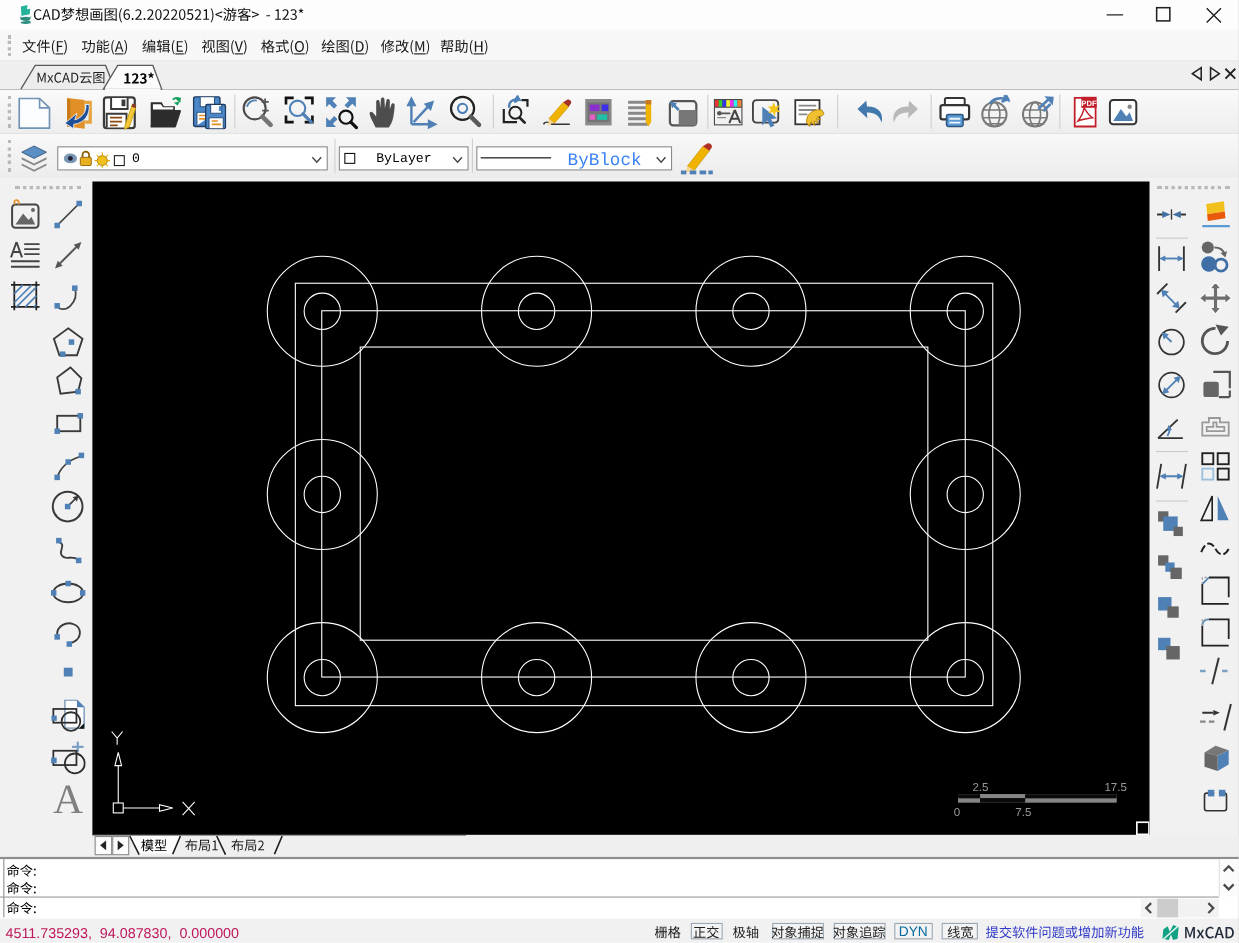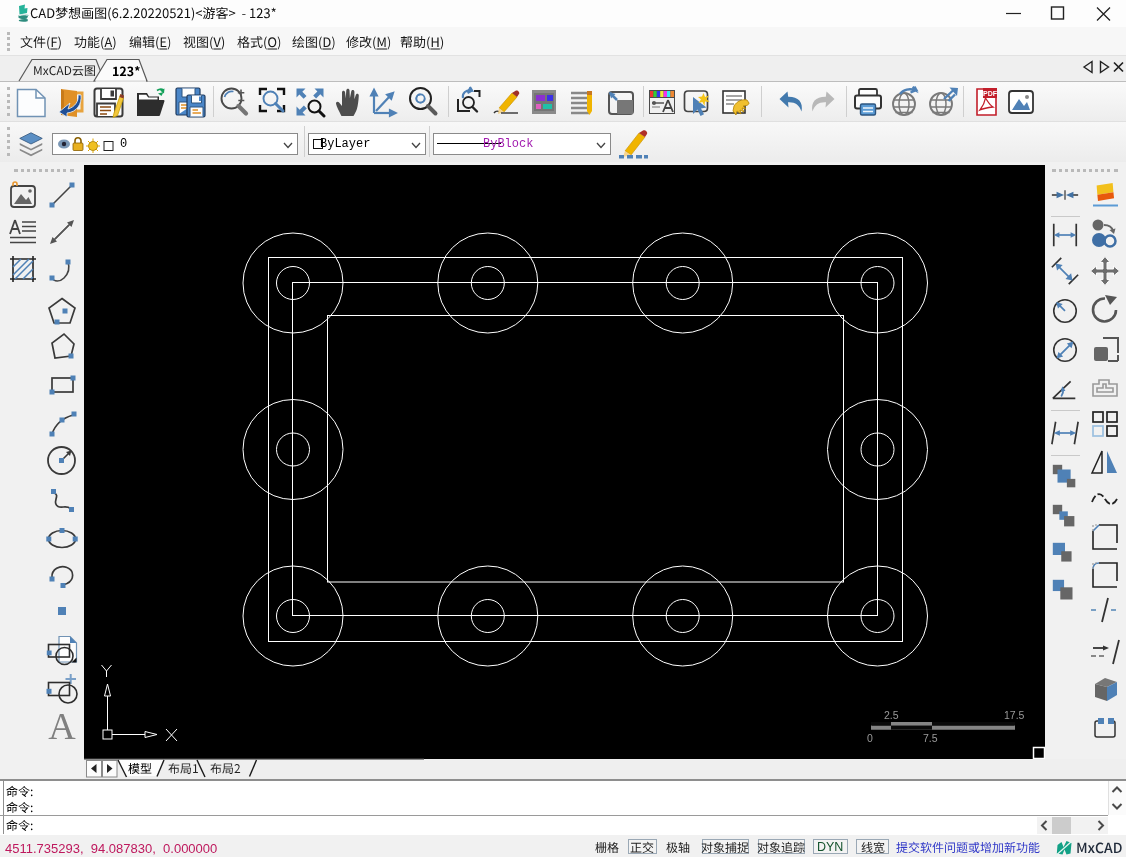--- a/index.html
+++ b/index.html
@@ -97,28 +97,28 @@
     </g>
 <rect x="48" y="6.5" width="9" height="9" fill="#fff" stroke="#222" stroke-width="1"></rect>
 </svg>
 <div class="abs" style="left:120px;top:137px;font-family:'Liberation Mono',monospace;font-size:12px;color:#000">0</div>
 <div style="position:absolute;left:308px;top:133px;width:118px;height:22px;background:#fff;border:1px solid #8a8a8a">
     <svg style="position:absolute;right:4px;top:8px" width="10" height="7" viewBox="0 0 10 7">
       <path d="M1 1 L5 5.5 L9 1" stroke="#444" stroke-width="1.3" fill="none"></path>
     </svg>
   </div>
 <div style="position:absolute;left:313px;top:139px;width:10px;height:10px;background:#fff;border:1px solid #111"></div>
-<div class="abs" style="left:320px;top:137px;font-family:'Liberation Mono',monospace;font-size:12px;color:#000">ByLayer</div>
+<div class="abs" style="left:342px;top:137px;font-family:'Liberation Mono',monospace;font-size:12px;color:#000">ByLayer</div>
 <div style="position:absolute;left:433px;top:133px;width:178px;height:22px;background:#fff;border:1px solid #8a8a8a">
     <svg style="position:absolute;right:4px;top:8px" width="10" height="7" viewBox="0 0 10 7">
       <path d="M1 1 L5 5.5 L9 1" stroke="#444" stroke-width="1.3" fill="none"></path>
     </svg>
   </div>
 <div style="position:absolute;left:437px;top:143px;width:64px;height:1px;background:#000"></div>
-<div class="abs" style="left:483px;top:137px;font-family:'Liberation Mono',monospace;font-size:12px;color:#a21caf">ByBlock</div>
+<div class="abs" style="left:516px;top:137px;font-family:'Liberation Mono',monospace;font-size:16px;color:#3b82f6">ByBlock</div>
 <div style="position:absolute;left:0;top:162px;width:1126px;height:618px;background:#f1f1f1"></div>
 <div style="position:absolute;left:14px;top:169px;width:60px;height:3px;border-top:3px dotted #b9b9b9"></div>
 <div style="position:absolute;left:1052px;top:169px;width:66px;height:3px;border-top:3px dotted #b9b9b9"></div>
 <svg class="abs" style="left:84px;top:165px;background:#000" width="961" height="594" viewBox="0 0 961 594">
     <g fill="none" stroke="#fff" stroke-width="1">
       <rect x="184.5" y="92.5" width="634" height="384"></rect>
       <rect x="208.5" y="117.5" width="585" height="333"></rect>
       <rect x="243.5" y="150.5" width="516" height="266.5"></rect>
       <circle cx="209" cy="118" r="50"></circle>
       <circle cx="209" cy="118" r="16.5"></circle>
@@ -658,21 +658,21 @@
   </svg>
 <svg style="position:absolute;left:665.6px;top:837.5px" width="26" height="18" viewBox="0 -14 26 18">
     <path fill="#222" d="M2.4 -10.1V-7.8H0.7V-6.9H2.3C1.9 -5.3 1.1 -3.4 0.4 -2.4C0.5 -2.1 0.8 -1.8 0.9 -1.5C1.4 -2.3 1.9 -3.6 2.4 -4.9V0.9H3.2V-5.5C3.5 -4.9 3.9 -4.1 4.1 -3.8L4.6 -4.4C4.4 -4.8 3.5 -6.2 3.2 -6.6V-6.9H4.5V-7.8H3.2V-10.1ZM4.6 -9.3V-8.5H6.0C5.9 -4.5 5.4 -1.4 3.5 0.4C3.7 0.6 4.1 0.8 4.2 1.0C5.5 -0.3 6.1 -2.0 6.5 -4.2C6.9 -3.1 7.4 -2.2 8.1 -1.4C7.4 -0.7 6.6 -0.1 5.8 0.3C6.0 0.4 6.3 0.8 6.4 1.0C7.2 0.6 8.0 0.0 8.7 -0.7C9.3 -0.0 10.1 0.5 11.0 0.9C11.1 0.7 11.4 0.4 11.6 0.2C10.7 -0.2 9.9 -0.7 9.2 -1.4C10.1 -2.5 10.8 -4.0 11.1 -5.8L10.6 -6.1L10.4 -6.0H9.1C9.4 -7.0 9.7 -8.3 9.9 -9.3ZM6.9 -8.5H8.9C8.6 -7.3 8.3 -6.1 8.0 -5.2H10.1C9.8 -4.0 9.3 -2.9 8.7 -2.1C7.8 -3.1 7.1 -4.5 6.7 -6.0C6.8 -6.8 6.8 -7.6 6.9 -8.5Z M18.4 -3.3H20.0V-0.5H18.4ZM18.4 -4.1V-6.7H20.0V-4.1ZM22.3 -3.3V-0.5H20.8V-3.3ZM22.3 -4.1H20.8V-6.7H22.3ZM19.9 -10.1V-7.5H17.6V1.0H18.4V0.3H22.3V0.9H23.2V-7.5H20.8V-10.1ZM13.0 -4.0C13.1 -4.1 13.5 -4.2 13.9 -4.2H15.1V-2.4L12.5 -2.0L12.7 -1.1L15.1 -1.6V0.9H15.9V-1.8L17.1 -2.0L17.1 -2.8L15.9 -2.6V-4.2H17.0V-5.0H15.9V-6.8H15.1V-5.0H13.8C14.2 -5.8 14.5 -6.8 14.8 -7.8H17.0V-8.7H15.0C15.1 -9.1 15.2 -9.5 15.3 -9.9L14.4 -10.1C14.3 -9.6 14.2 -9.1 14.1 -8.7H12.6V-7.8H13.9C13.7 -6.9 13.4 -6.0 13.3 -5.7C13.1 -5.2 12.9 -4.8 12.7 -4.8C12.8 -4.6 13.0 -4.2 13.0 -4.0Z"></path>
   </svg>
 <svg style="position:absolute;left:701.2px;top:837.5px" width="50" height="18" viewBox="0 -14 50 18">
     <path fill="#222" d="M6.0 -4.7C6.6 -3.9 7.1 -2.7 7.3 -2.0L8.1 -2.4C7.9 -3.1 7.3 -4.2 6.8 -5.1ZM1.1 -5.4C1.8 -4.8 2.6 -4.0 3.3 -3.2C2.6 -1.7 1.6 -0.5 0.5 0.2C0.8 0.4 1.0 0.7 1.2 0.9C2.3 0.1 3.2 -1.0 3.9 -2.4C4.5 -1.8 4.9 -1.1 5.2 -0.6L5.9 -1.2C5.6 -1.9 5.0 -2.6 4.4 -3.4C4.9 -4.8 5.3 -6.4 5.5 -8.3L4.9 -8.5L4.8 -8.5H0.8V-7.6H4.5C4.4 -6.3 4.1 -5.2 3.7 -4.1C3.0 -4.8 2.4 -5.4 1.7 -6.0ZM9.2 -10.1V-7.2H5.8V-6.3H9.2V-0.3C9.2 -0.0 9.1 0.0 8.9 0.0C8.7 0.0 8.0 0.0 7.3 0.0C7.4 0.3 7.5 0.7 7.6 0.9C8.6 0.9 9.2 0.9 9.6 0.8C9.9 0.6 10.1 0.3 10.1 -0.3V-6.3H11.5V-7.2H10.1V-10.1Z M16.1 -10.1C15.4 -9.1 14.2 -8.0 12.6 -7.1C12.8 -7.0 13.1 -6.7 13.2 -6.5C13.5 -6.6 13.7 -6.7 13.9 -6.9V-4.9H15.9C15.0 -4.4 14.0 -4.0 12.8 -3.7C12.9 -3.6 13.2 -3.2 13.2 -3.0C14.4 -3.4 15.5 -3.8 16.5 -4.4C16.8 -4.2 17.1 -4.0 17.3 -3.8C16.3 -3.1 14.6 -2.4 13.2 -2.1C13.3 -2.0 13.6 -1.7 13.7 -1.5C15.0 -1.8 16.7 -2.6 17.7 -3.4C17.9 -3.1 18.1 -2.9 18.2 -2.7C17.0 -1.7 14.8 -0.8 13.0 -0.4C13.2 -0.2 13.4 0.1 13.5 0.3C15.2 -0.2 17.2 -1.1 18.6 -2.1C18.9 -1.2 18.7 -0.5 18.2 -0.2C18.0 0.0 17.7 0.0 17.4 0.0C17.1 0.0 16.7 0.0 16.3 -0.0C16.4 0.2 16.5 0.6 16.5 0.8C16.9 0.8 17.3 0.8 17.6 0.8C18.1 0.8 18.4 0.8 18.8 0.5C19.6 -0.0 19.8 -1.2 19.3 -2.5L19.9 -2.8C20.4 -1.7 21.4 -0.4 22.8 0.3C23.0 0.1 23.2 -0.3 23.4 -0.4C22.1 -1.0 21.1 -2.2 20.6 -3.2C21.2 -3.5 21.8 -3.9 22.3 -4.2L21.6 -4.8C20.9 -4.2 19.8 -3.6 18.9 -3.1C18.5 -3.8 17.9 -4.4 17.1 -4.9L17.2 -4.9H22.2V-7.6H19.0C19.3 -8.0 19.7 -8.5 19.9 -8.9L19.3 -9.3L19.2 -9.3H16.5C16.7 -9.5 16.9 -9.7 17.0 -9.9ZM15.9 -8.6H18.6C18.4 -8.2 18.2 -7.9 17.9 -7.6H14.9C15.3 -7.9 15.6 -8.2 15.9 -8.6ZM14.8 -6.9H17.9C17.7 -6.4 17.3 -6.0 16.9 -5.6H14.8ZM18.8 -6.9H21.3V-5.6H17.9C18.3 -6.0 18.5 -6.5 18.8 -6.9Z M32.8 -9.4C33.4 -9.1 34.2 -8.6 34.7 -8.3H32.3V-10.1H31.5V-8.3H28.5V-7.5H31.5V-6.3H28.8V0.9H29.6V-1.5H31.5V0.8H32.3V-1.5H34.3V0.0C34.3 0.2 34.2 0.2 34.1 0.2C33.9 0.2 33.5 0.2 33.0 0.2C33.0 0.4 33.1 0.7 33.2 0.9C33.9 1.0 34.4 0.9 34.7 0.8C35.0 0.7 35.1 0.5 35.1 0.0V-6.3H32.3V-7.5H35.4V-8.3H34.8L35.2 -8.9C34.7 -9.2 33.9 -9.6 33.2 -10.0ZM34.3 -5.5V-4.3H32.3V-5.5ZM31.5 -5.5V-4.3H29.6V-5.5ZM29.6 -3.5H31.5V-2.3H29.6ZM34.3 -3.5V-2.3H32.3V-3.5ZM26.2 -10.1V-7.7H24.5V-6.8H26.2V-4.2C25.5 -4.0 24.9 -3.8 24.3 -3.7L24.5 -2.8L26.2 -3.3V-0.1C26.2 0.1 26.1 0.1 25.9 0.1C25.8 0.2 25.3 0.2 24.7 0.1C24.9 0.4 25.0 0.7 25.0 1.0C25.8 1.0 26.3 0.9 26.6 0.8C26.9 0.7 27.0 0.4 27.0 -0.1V-3.6L28.5 -4.0L28.4 -4.8L27.0 -4.5V-6.8H28.4V-7.7H27.0V-10.1Z M41.9 -8.7H45.8V-6.4H41.9ZM38.0 -10.1V-7.7H36.5V-6.8H38.0V-4.2L36.3 -3.7L36.6 -2.8L38.0 -3.3V-0.1C38.0 0.0 37.9 0.1 37.8 0.1C37.6 0.1 37.2 0.1 36.6 0.1C36.8 0.3 36.9 0.7 36.9 0.9C37.7 0.9 38.1 0.9 38.4 0.8C38.7 0.6 38.8 0.4 38.8 -0.1V-3.5L40.3 -4.0L40.2 -4.8L38.8 -4.4V-6.8H40.3V-7.7H38.8V-10.1ZM41.0 -9.5V-5.6H43.4V-0.4C42.7 -0.7 42.2 -1.3 41.8 -2.4C41.9 -2.9 42.0 -3.5 42.1 -4.2L41.2 -4.3C41.1 -2.2 40.6 -0.6 39.4 0.4C39.6 0.5 40.0 0.8 40.1 1.0C40.8 0.3 41.2 -0.4 41.5 -1.4C42.4 0.4 43.7 0.7 45.4 0.7H47.4C47.4 0.5 47.5 0.2 47.7 -0.0C47.2 -0.0 45.7 -0.0 45.4 -0.0C45.0 -0.0 44.7 -0.0 44.3 -0.1V-2.9H47.1V-3.7H44.3V-5.6H46.7V-9.5Z"></path>
   </svg>
 <svg style="position:absolute;left:757.2px;top:837.5px" width="50" height="18" viewBox="0 -14 50 18">
     <path fill="#222" d="M6.0 -4.7C6.6 -3.9 7.1 -2.7 7.3 -2.0L8.1 -2.4C7.9 -3.1 7.3 -4.2 6.8 -5.1ZM1.1 -5.4C1.8 -4.8 2.6 -4.0 3.3 -3.2C2.6 -1.7 1.6 -0.5 0.5 0.2C0.8 0.4 1.0 0.7 1.2 0.9C2.3 0.1 3.2 -1.0 3.9 -2.4C4.5 -1.8 4.9 -1.1 5.2 -0.6L5.9 -1.2C5.6 -1.9 5.0 -2.6 4.4 -3.4C4.9 -4.8 5.3 -6.4 5.5 -8.3L4.9 -8.5L4.8 -8.5H0.8V-7.6H4.5C4.4 -6.3 4.1 -5.2 3.7 -4.1C3.0 -4.8 2.4 -5.4 1.7 -6.0ZM9.2 -10.1V-7.2H5.8V-6.3H9.2V-0.3C9.2 -0.0 9.1 0.0 8.9 0.0C8.7 0.0 8.0 0.0 7.3 0.0C7.4 0.3 7.5 0.7 7.6 0.9C8.6 0.9 9.2 0.9 9.6 0.8C9.9 0.6 10.1 0.3 10.1 -0.3V-6.3H11.5V-7.2H10.1V-10.1Z M16.1 -10.1C15.4 -9.1 14.2 -8.0 12.6 -7.1C12.8 -7.0 13.1 -6.7 13.2 -6.5C13.5 -6.6 13.7 -6.7 13.9 -6.9V-4.9H15.9C15.0 -4.4 14.0 -4.0 12.8 -3.7C12.9 -3.6 13.2 -3.2 13.2 -3.0C14.4 -3.4 15.5 -3.8 16.5 -4.4C16.8 -4.2 17.1 -4.0 17.3 -3.8C16.3 -3.1 14.6 -2.4 13.2 -2.1C13.3 -2.0 13.6 -1.7 13.7 -1.5C15.0 -1.8 16.7 -2.6 17.7 -3.4C17.9 -3.1 18.1 -2.9 18.2 -2.7C17.0 -1.7 14.8 -0.8 13.0 -0.4C13.2 -0.2 13.4 0.1 13.5 0.3C15.2 -0.2 17.2 -1.1 18.6 -2.1C18.9 -1.2 18.7 -0.5 18.2 -0.2C18.0 0.0 17.7 0.0 17.4 0.0C17.1 0.0 16.7 0.0 16.3 -0.0C16.4 0.2 16.5 0.6 16.5 0.8C16.9 0.8 17.3 0.8 17.6 0.8C18.1 0.8 18.4 0.8 18.8 0.5C19.6 -0.0 19.8 -1.2 19.3 -2.5L19.9 -2.8C20.4 -1.7 21.4 -0.4 22.8 0.3C23.0 0.1 23.2 -0.3 23.4 -0.4C22.1 -1.0 21.1 -2.2 20.6 -3.2C21.2 -3.5 21.8 -3.9 22.3 -4.2L21.6 -4.8C20.9 -4.2 19.8 -3.6 18.9 -3.1C18.5 -3.8 17.9 -4.4 17.1 -4.9L17.2 -4.9H22.2V-7.6H19.0C19.3 -8.0 19.7 -8.5 19.9 -8.9L19.3 -9.3L19.2 -9.3H16.5C16.7 -9.5 16.9 -9.7 17.0 -9.9ZM15.9 -8.6H18.6C18.4 -8.2 18.2 -7.9 17.9 -7.6H14.9C15.3 -7.9 15.6 -8.2 15.9 -8.6ZM14.8 -6.9H17.9C17.7 -6.4 17.3 -6.0 16.9 -5.6H14.8ZM18.8 -6.9H21.3V-5.6H17.9C18.3 -6.0 18.5 -6.5 18.8 -6.9Z M24.9 -9.2C25.5 -8.6 26.3 -7.8 26.7 -7.3L27.4 -7.9C27.0 -8.4 26.2 -9.1 25.6 -9.7ZM28.7 -8.8V-1.0L29.6 -1.1H34.7V-4.5H29.6V-5.7H34.3V-8.8H31.6C31.8 -9.2 31.9 -9.6 32.1 -10.0L31.1 -10.2C31.0 -9.8 30.8 -9.3 30.7 -8.8ZM29.6 -8.1H33.4V-6.4H29.6ZM29.6 -3.8H33.9V-1.8H29.6ZM27.1 -5.9H24.6V-5.0H26.3V-1.1C25.8 -0.9 25.1 -0.5 24.6 0.1L25.1 0.9C25.7 0.2 26.3 -0.4 26.7 -0.4C27.0 -0.4 27.3 -0.1 27.8 0.2C28.5 0.6 29.5 0.7 30.9 0.7C32.2 0.7 34.3 0.7 35.4 0.6C35.4 0.4 35.5 -0.1 35.7 -0.3C34.4 -0.2 32.4 -0.1 31.0 -0.1C29.7 -0.1 28.6 -0.1 27.9 -0.6C27.6 -0.8 27.3 -0.9 27.1 -1.1Z M42.1 -6.5V-5.7H46.3V-6.5ZM42.1 -2.7C41.7 -1.8 41.1 -0.9 40.4 -0.3C40.6 -0.2 41.0 0.1 41.1 0.3C41.7 -0.4 42.4 -1.5 42.9 -2.4ZM45.4 -2.4C45.9 -1.6 46.6 -0.5 46.8 0.2L47.6 -0.2C47.3 -0.9 46.7 -1.9 46.1 -2.7ZM37.8 -8.8H39.7V-6.7H37.8ZM41.0 -4.2V-3.5H43.8V-0.0C43.8 0.1 43.7 0.1 43.6 0.1C43.4 0.2 42.9 0.2 42.4 0.1C42.5 0.4 42.6 0.7 42.7 0.9C43.4 0.9 43.9 0.9 44.2 0.8C44.5 0.7 44.6 0.4 44.6 -0.0V-3.5H47.5V-4.2ZM43.2 -9.9C43.4 -9.5 43.7 -9.0 43.8 -8.6H41.1V-6.6H41.9V-7.8H46.5V-6.6H47.3V-8.6H44.7C44.6 -9.0 44.3 -9.6 44.1 -10.1ZM36.4 -0.5 36.6 0.3C37.8 0.0 39.3 -0.5 40.8 -0.9L40.7 -1.7L39.3 -1.3V-3.4H40.7V-4.2H39.3V-5.9H40.5V-9.6H37.0V-5.9H38.6V-1.1L37.8 -0.9V-4.8H37.0V-0.7Z"></path>
   </svg>
-<div class="abs" style="left:817px;top:840px;font-size:12.5px;color:#14532d">DYN</div>
+<div class="abs" style="left:817px;top:840px;font-size:12.5px;color:#0369a1">DYN</div>
 <svg style="position:absolute;left:860.5px;top:837.5px" width="26" height="18" viewBox="0 -14 26 18">
     <path fill="#222" d="M0.6 -0.6 0.8 0.2C1.9 -0.1 3.4 -0.6 4.8 -1.0L4.6 -1.7C3.2 -1.3 1.6 -0.9 0.6 -0.6ZM8.4 -9.4C9.0 -9.1 9.8 -8.6 10.2 -8.3L10.7 -8.8C10.3 -9.2 9.6 -9.6 9.0 -9.9ZM0.9 -5.1C1.0 -5.2 1.3 -5.2 2.8 -5.4C2.3 -4.6 1.8 -4.0 1.6 -3.8C1.2 -3.4 0.9 -3.1 0.6 -3.0C0.8 -2.8 0.9 -2.4 0.9 -2.2C1.2 -2.3 1.6 -2.4 4.6 -3.1C4.6 -3.2 4.6 -3.6 4.6 -3.8L2.2 -3.4C3.1 -4.5 4.0 -5.8 4.8 -7.1L4.1 -7.6C3.8 -7.1 3.6 -6.7 3.3 -6.2L1.8 -6.1C2.5 -7.1 3.2 -8.4 3.7 -9.6L2.9 -10.0C2.4 -8.6 1.5 -7.1 1.2 -6.7C1.0 -6.3 0.8 -6.0 0.6 -5.9C0.7 -5.7 0.8 -5.3 0.9 -5.1ZM10.6 -4.2C10.2 -3.4 9.5 -2.7 8.7 -2.1C8.5 -2.8 8.4 -3.5 8.3 -4.4L11.3 -5.0L11.2 -5.8L8.1 -5.2C8.1 -5.7 8.0 -6.2 8.0 -6.8L11.0 -7.2L10.8 -8.0L7.9 -7.6C7.9 -8.4 7.9 -9.2 7.9 -10.1H7.0C7.0 -9.2 7.0 -8.3 7.1 -7.5L5.2 -7.2L5.3 -6.4L7.1 -6.7C7.2 -6.1 7.2 -5.6 7.3 -5.1L5.0 -4.6L5.1 -3.8L7.4 -4.2C7.5 -3.2 7.7 -2.3 8.0 -1.6C7.0 -0.9 5.8 -0.4 4.6 0.0C4.8 0.2 5.0 0.5 5.1 0.7C6.3 0.3 7.3 -0.2 8.3 -0.8C8.8 0.3 9.4 0.9 10.3 0.9C11.1 0.9 11.4 0.5 11.6 -0.8C11.4 -0.9 11.1 -1.1 10.9 -1.3C10.8 -0.2 10.7 0.0 10.4 0.0C9.9 0.0 9.4 -0.4 9.0 -1.3C10.0 -2.0 10.8 -2.9 11.4 -3.8Z M18.3 -2.3V-0.3C18.3 0.6 18.6 0.8 19.8 0.8C20.1 0.8 21.8 0.8 22.0 0.8C23.1 0.8 23.4 0.4 23.5 -1.4C23.3 -1.5 22.9 -1.6 22.7 -1.8C22.7 -0.2 22.6 0.0 22.0 0.0C21.6 0.0 20.2 0.0 19.9 0.0C19.3 0.0 19.2 -0.0 19.2 -0.4V-2.3ZM17.3 -3.8V-2.8C17.3 -1.9 17.0 -0.5 12.5 0.4C12.7 0.6 13.0 0.9 13.1 1.1C17.7 0.1 18.3 -1.6 18.3 -2.8V-3.8ZM14.4 -5.0V-1.2H15.3V-4.2H20.6V-1.3H21.6V-5.0ZM17.2 -9.9C17.3 -9.6 17.5 -9.3 17.6 -9.0H12.9V-6.8H13.8V-8.2H22.2V-6.8H23.1V-9.0H18.7C18.6 -9.4 18.3 -9.9 18.1 -10.2ZM19.2 -7.8V-7.0H16.8V-7.8H15.9V-7.0H14.1V-6.3H15.9V-5.4H16.8V-6.3H19.2V-5.4H20.1V-6.3H21.9V-7.0H20.1V-7.8Z"></path>
   </svg>
 <svg style="position:absolute;left:896.0px;top:837.5px" width="146" height="18" viewBox="0 -14 146 18">
     <path fill="#3038c8" d="M5.7 -7.4H9.7V-6.5H5.7ZM5.7 -9.0H9.7V-8.1H5.7ZM4.9 -9.7V-5.8H10.6V-9.7ZM5.1 -3.6C5.0 -1.8 4.4 -0.4 3.3 0.4C3.5 0.5 3.9 0.8 4.0 1.0C4.7 0.4 5.1 -0.3 5.5 -1.2C6.3 0.4 7.5 0.8 9.3 0.8H11.4C11.4 0.5 11.5 0.2 11.7 -0.0C11.2 -0.0 9.6 -0.0 9.3 -0.0C8.9 -0.0 8.5 -0.0 8.2 -0.1V-2.0H10.7V-2.7H8.2V-4.1H11.3V-4.9H4.4V-4.1H7.3V-0.3C6.6 -0.6 6.1 -1.2 5.7 -2.2C5.8 -2.6 5.9 -3.0 6.0 -3.5ZM2.0 -10.1V-7.7H0.5V-6.8H2.0V-4.2C1.4 -4.0 0.8 -3.8 0.3 -3.7L0.6 -2.8L2.0 -3.3V-0.2C2.0 0.0 1.9 0.0 1.8 0.0C1.6 0.1 1.2 0.1 0.6 0.0C0.7 0.3 0.9 0.7 0.9 0.9C1.6 0.9 2.1 0.9 2.4 0.7C2.7 0.6 2.8 0.3 2.8 -0.2V-3.6L4.1 -4.0L4.0 -4.8L2.8 -4.4V-6.8H4.1V-7.7H2.8V-10.1Z M15.8 -7.2C15.1 -6.3 13.9 -5.3 12.8 -4.7C13.0 -4.6 13.4 -4.2 13.5 -4.0C14.6 -4.7 15.9 -5.8 16.7 -6.8ZM19.4 -6.7C20.5 -5.9 21.9 -4.8 22.5 -4.0L23.2 -4.6C22.6 -5.3 21.2 -6.4 20.1 -7.2ZM16.2 -5.1 15.4 -4.8C15.9 -3.6 16.5 -2.6 17.4 -1.8C16.1 -0.9 14.5 -0.2 12.6 0.2C12.7 0.4 13.0 0.8 13.1 1.0C15.0 0.5 16.7 -0.2 18.0 -1.2C19.3 -0.2 20.9 0.5 22.9 0.9C23.0 0.6 23.3 0.3 23.5 0.1C21.6 -0.3 20.0 -0.9 18.7 -1.8C19.6 -2.6 20.2 -3.6 20.7 -4.9L19.8 -5.1C19.4 -4.0 18.8 -3.1 18.0 -2.4C17.2 -3.1 16.6 -4.0 16.2 -5.1ZM17.0 -9.9C17.3 -9.4 17.6 -8.8 17.8 -8.4H12.8V-7.5H23.2V-8.4H18.2L18.7 -8.6C18.6 -9.0 18.2 -9.7 17.9 -10.2Z M31.1 -10.1C30.8 -8.2 30.4 -6.5 29.5 -5.3C29.7 -5.2 30.1 -5.0 30.3 -4.8C30.8 -5.5 31.1 -6.4 31.4 -7.4H34.5C34.3 -6.6 34.1 -5.7 34.0 -5.1L34.7 -4.9C35.0 -5.7 35.3 -7.0 35.5 -8.1L34.9 -8.3L34.8 -8.2H31.6C31.8 -8.8 31.9 -9.4 32.0 -10.0ZM32.0 -6.3V-5.7C32.0 -4.0 31.8 -1.5 29.2 0.4C29.4 0.5 29.8 0.8 29.9 1.0C31.4 -0.2 32.1 -1.5 32.5 -2.7C33.0 -1.1 33.8 0.2 35.0 0.9C35.1 0.7 35.4 0.4 35.6 0.2C34.1 -0.6 33.2 -2.5 32.8 -4.6C32.8 -5.0 32.8 -5.4 32.8 -5.7V-6.3ZM25.1 -4.0C25.2 -4.1 25.6 -4.2 26.1 -4.2H27.3V-2.4L24.5 -2.0L24.7 -1.1L27.3 -1.5V0.9H28.2V-1.7L29.8 -1.9L29.7 -2.8L28.2 -2.5V-4.2H29.7V-5.0H28.2V-6.8H27.3V-5.0H26.0C26.4 -5.8 26.8 -6.8 27.2 -7.8H29.7V-8.7H27.4C27.6 -9.1 27.7 -9.5 27.8 -9.9L26.9 -10.1C26.8 -9.6 26.7 -9.1 26.5 -8.7H24.6V-7.8H26.3C26.0 -6.8 25.6 -6.0 25.5 -5.7C25.3 -5.2 25.1 -4.8 24.8 -4.8C24.9 -4.6 25.1 -4.2 25.1 -4.0Z M39.8 -4.1V-3.2H43.2V1.0H44.1V-3.2H47.4V-4.1H44.1V-6.7H46.9V-7.6H44.1V-9.9H43.2V-7.6H41.6C41.8 -8.2 41.9 -8.7 42.0 -9.3L41.2 -9.5C40.9 -7.9 40.4 -6.4 39.7 -5.4C39.9 -5.3 40.3 -5.0 40.5 -4.9C40.8 -5.4 41.1 -6.0 41.4 -6.7H43.2V-4.1ZM39.2 -10.0C38.6 -8.2 37.5 -6.4 36.4 -5.2C36.5 -5.0 36.8 -4.6 36.9 -4.4C37.3 -4.8 37.6 -5.2 38.0 -5.8V0.9H38.9V-7.2C39.3 -8.0 39.7 -8.9 40.1 -9.8Z M49.1 -7.4V1.0H50.0V-7.4ZM49.2 -9.5C49.8 -8.9 50.6 -8.0 51.0 -7.5L51.7 -8.0C51.3 -8.5 50.5 -9.3 49.9 -9.9ZM52.3 -9.4V-8.6H58.0V-0.3C58.0 -0.1 57.9 -0.0 57.7 -0.0C57.5 -0.0 56.8 0.0 56.1 -0.0C56.2 0.2 56.3 0.6 56.4 0.9C57.3 0.9 58.0 0.9 58.4 0.7C58.8 0.6 58.9 0.3 58.9 -0.3V-9.4ZM51.9 -6.4V-1.2H52.7V-2.0H56.1V-6.4ZM52.7 -5.6H55.2V-2.8H52.7Z M62.1 -7.4H64.6V-6.5H62.1ZM62.1 -8.9H64.6V-8.0H62.1ZM61.3 -9.6V-5.8H65.4V-9.6ZM68.3 -6.4C68.3 -3.3 68.0 -1.7 65.5 -0.9C65.7 -0.8 65.9 -0.5 65.9 -0.3C68.7 -1.2 69.0 -3.0 69.1 -6.4ZM68.8 -2.2C69.5 -1.7 70.4 -0.9 70.9 -0.4L71.4 -0.9C71.0 -1.4 70.0 -2.2 69.3 -2.7ZM61.5 -3.6C61.4 -1.9 61.2 -0.4 60.4 0.5C60.6 0.6 60.9 0.8 61.1 0.9C61.5 0.4 61.8 -0.3 62.0 -1.2C63.0 0.4 64.8 0.7 67.4 0.7H71.2C71.3 0.5 71.4 0.1 71.6 -0.1C70.9 -0.0 67.9 -0.0 67.4 -0.0C65.9 -0.1 64.7 -0.1 63.8 -0.5V-2.2H65.8V-2.9H63.8V-4.2H66.0V-4.9H60.6V-4.2H63.0V-1.0C62.7 -1.3 62.4 -1.6 62.1 -2.1C62.2 -2.6 62.2 -3.1 62.3 -3.6ZM66.5 -7.6V-2.6H67.2V-6.9H70.1V-2.6H70.9V-7.6H68.6C68.8 -8.0 68.9 -8.4 69.1 -8.8H71.5V-9.5H66.0V-8.8H68.2C68.1 -8.4 67.9 -8.0 67.8 -7.6Z M80.3 -9.5C81.0 -9.1 81.9 -8.6 82.4 -8.2L82.9 -8.8C82.5 -9.2 81.6 -9.7 80.8 -10.0ZM72.7 -0.8 72.9 0.1C74.3 -0.2 76.3 -0.6 78.1 -1.0L78.1 -1.9C76.1 -1.5 74.1 -1.0 72.7 -0.8ZM74.3 -5.4H76.8V-3.3H74.3ZM73.5 -6.2V-2.6H77.7V-6.2ZM72.8 -8.2V-7.3H78.7C78.9 -5.3 79.2 -3.5 79.6 -2.1C78.8 -1.1 77.8 -0.3 76.7 0.3C76.9 0.4 77.2 0.8 77.4 1.0C78.3 0.4 79.2 -0.3 79.9 -1.1C80.5 0.2 81.2 1.0 82.1 1.0C83.0 1.0 83.4 0.4 83.5 -1.7C83.3 -1.8 83.0 -2.0 82.8 -2.2C82.7 -0.6 82.5 0.0 82.2 0.0C81.6 0.0 81.1 -0.7 80.6 -2.0C81.5 -3.2 82.2 -4.6 82.8 -6.2L81.9 -6.4C81.5 -5.2 81.0 -4.0 80.3 -3.1C80.0 -4.2 79.8 -5.7 79.7 -7.3H83.2V-8.2H79.6C79.6 -8.8 79.6 -9.4 79.6 -10.1H78.6C78.6 -9.4 78.6 -8.8 78.7 -8.2Z M89.6 -7.2C90.0 -6.6 90.3 -5.9 90.4 -5.4L91.0 -5.7C90.8 -6.1 90.5 -6.8 90.1 -7.3ZM93.2 -7.3C93.0 -6.8 92.6 -6.1 92.3 -5.6L92.8 -5.4C93.1 -5.8 93.5 -6.5 93.8 -7.1ZM84.5 -1.5 84.8 -0.7C85.8 -1.0 87.0 -1.5 88.1 -2.0L88.0 -2.8L86.8 -2.4V-6.3H88.0V-7.2H86.8V-9.9H85.9V-7.2H84.6V-6.3H85.9V-2.1ZM89.3 -9.7C89.6 -9.3 90.0 -8.7 90.1 -8.3L90.9 -8.7C90.8 -9.1 90.4 -9.6 90.1 -10.1ZM88.5 -8.3V-4.4H94.9V-8.3H93.2C93.6 -8.8 93.9 -9.3 94.2 -9.8L93.3 -10.1C93.1 -9.6 92.7 -8.8 92.3 -8.3ZM89.2 -7.7H91.3V-5.0H89.2ZM92.0 -7.7H94.1V-5.0H92.0ZM89.9 -1.2H93.5V-0.3H89.9ZM89.9 -1.9V-2.9H93.5V-1.9ZM89.1 -3.6V0.9H89.9V0.3H93.5V0.9H94.3V-3.6Z M102.9 -8.6V0.8H103.7V-0.1H106.1V0.7H107.0V-8.6ZM103.7 -1.0V-7.7H106.1V-1.0ZM98.3 -9.9 98.3 -7.8H96.6V-6.9H98.3C98.2 -3.9 97.8 -1.2 96.3 0.3C96.6 0.5 96.9 0.8 97.0 1.0C98.7 -0.8 99.1 -3.7 99.2 -6.9H101.0C100.9 -2.3 100.8 -0.7 100.5 -0.3C100.4 -0.2 100.3 -0.1 100.1 -0.1C99.9 -0.1 99.4 -0.1 98.8 -0.2C99.0 0.1 99.1 0.5 99.1 0.7C99.6 0.8 100.2 0.8 100.5 0.7C100.9 0.7 101.1 0.6 101.3 0.3C101.7 -0.3 101.8 -2.0 101.9 -7.3C101.9 -7.5 101.9 -7.8 101.9 -7.8H99.2L99.2 -9.9Z M112.3 -2.6C112.7 -2.0 113.1 -1.1 113.3 -0.6L113.9 -1.0C113.8 -1.5 113.3 -2.3 112.9 -2.9ZM109.6 -2.8C109.4 -2.1 109.0 -1.3 108.5 -0.8C108.7 -0.7 109.0 -0.5 109.1 -0.4C109.6 -0.9 110.1 -1.8 110.4 -2.6ZM114.6 -8.9V-4.8C114.6 -3.2 114.5 -1.1 113.5 0.3C113.7 0.4 114.1 0.7 114.2 0.9C115.3 -0.7 115.5 -3.1 115.5 -4.8V-5.2H117.3V0.9H118.2V-5.2H119.5V-6.0H115.5V-8.3C116.7 -8.5 118.1 -8.8 119.1 -9.2L118.4 -9.9C117.5 -9.5 116.0 -9.1 114.6 -8.9ZM110.6 -9.9C110.8 -9.6 111.0 -9.2 111.1 -8.8H108.7V-8.1H114.0V-8.8H112.0C111.9 -9.2 111.6 -9.7 111.4 -10.1ZM112.5 -8.0C112.4 -7.5 112.1 -6.6 111.9 -6.1H108.6V-5.3H111.0V-4.1H108.6V-3.3H111.0V-0.2C111.0 -0.1 111.0 -0.1 110.9 -0.1C110.7 -0.0 110.4 -0.0 109.9 -0.1C110.1 0.2 110.2 0.5 110.2 0.7C110.8 0.7 111.2 0.7 111.5 0.6C111.8 0.4 111.8 0.2 111.8 -0.2V-3.3H114.1V-4.1H111.8V-5.3H114.2V-6.1H112.7C112.9 -6.6 113.1 -7.2 113.4 -7.8ZM109.5 -7.8C109.8 -7.3 109.9 -6.6 110.0 -6.1L110.8 -6.3C110.7 -6.8 110.5 -7.5 110.2 -8.0Z M120.5 -2.2 120.7 -1.3C122.0 -1.6 123.7 -2.1 125.3 -2.6L125.2 -3.4L123.3 -2.9V-7.8H125.0V-8.7H120.6V-7.8H122.4V-2.7C121.7 -2.5 121.0 -2.3 120.5 -2.2ZM127.2 -9.9C127.2 -9.0 127.2 -8.2 127.1 -7.3H125.1V-6.5H127.1C126.9 -3.5 126.3 -1.1 123.7 0.3C123.9 0.4 124.2 0.7 124.3 1.0C127.1 -0.6 127.8 -3.3 128.0 -6.5H130.4C130.2 -2.2 130.0 -0.6 129.7 -0.2C129.5 -0.0 129.4 0.0 129.2 0.0C128.9 0.0 128.2 -0.0 127.5 -0.1C127.6 0.2 127.7 0.6 127.8 0.8C128.4 0.9 129.1 0.9 129.5 0.8C129.9 0.8 130.2 0.7 130.5 0.4C130.9 -0.2 131.1 -1.9 131.3 -6.9C131.3 -7.0 131.3 -7.3 131.3 -7.3H128.0C128.1 -8.2 128.1 -9.0 128.1 -9.9Z M136.6 -5.0V-4.0H134.0V-5.0ZM133.2 -5.8V0.9H134.0V-1.5H136.6V-0.1C136.6 0.1 136.6 0.1 136.4 0.1C136.2 0.1 135.7 0.1 135.2 0.1C135.3 0.3 135.4 0.7 135.5 0.9C136.2 0.9 136.7 0.9 137.1 0.8C137.4 0.6 137.5 0.4 137.5 -0.1V-5.8ZM134.0 -3.3H136.6V-2.2H134.0ZM142.3 -9.2C141.6 -8.8 140.5 -8.4 139.5 -8.0V-10.1H138.6V-6.1C138.6 -5.1 138.9 -4.8 140.1 -4.8C140.3 -4.8 141.9 -4.8 142.1 -4.8C143.1 -4.8 143.4 -5.2 143.4 -6.7C143.2 -6.7 142.8 -6.9 142.7 -7.0C142.6 -5.8 142.5 -5.6 142.0 -5.6C141.7 -5.6 140.4 -5.6 140.1 -5.6C139.6 -5.6 139.5 -5.7 139.5 -6.1V-7.3C140.7 -7.6 141.9 -8.1 142.9 -8.5ZM142.4 -3.8C141.7 -3.4 140.6 -2.9 139.5 -2.6V-4.5H138.6V-0.4C138.6 0.6 138.9 0.9 140.1 0.9C140.3 0.9 141.9 0.9 142.2 0.9C143.2 0.9 143.4 0.4 143.6 -1.2C143.3 -1.2 143.0 -1.4 142.8 -1.5C142.7 -0.2 142.6 0.0 142.1 0.0C141.8 0.0 140.4 0.0 140.2 0.0C139.6 0.0 139.5 -0.0 139.5 -0.4V-1.8C140.7 -2.1 142.1 -2.6 143.0 -3.2ZM133.0 -6.6C133.3 -6.7 133.7 -6.8 137.0 -7.0C137.1 -6.8 137.2 -6.6 137.2 -6.4L138.0 -6.8C137.8 -7.5 137.1 -8.6 136.5 -9.4L135.7 -9.1C136.0 -8.7 136.3 -8.2 136.6 -7.7L134.0 -7.6C134.5 -8.2 135.0 -9.0 135.4 -9.8L134.5 -10.1C134.1 -9.2 133.5 -8.2 133.3 -8.0C133.1 -7.7 132.9 -7.5 132.7 -7.5C132.8 -7.3 133.0 -6.8 133.0 -6.6Z"></path>
   </svg>
 <svg class="abs" style="left:1056px;top:839.5px" width="17" height="16" viewBox="0 0 17 16">
 <path d="M1.5 5 L5.5 2 L7.5 7 L10.5 1 L15.5 3 L14.5 13.5 L10.5 14.5 L8.5 9.5 L6.5 14.5 L0.8 13.5 Z" fill="#13a186"></path>
 <path d="M0.3 15 L15.5 1.5" stroke="#e6f6f1" stroke-width="1.3" fill="none"></path>
 </svg>

